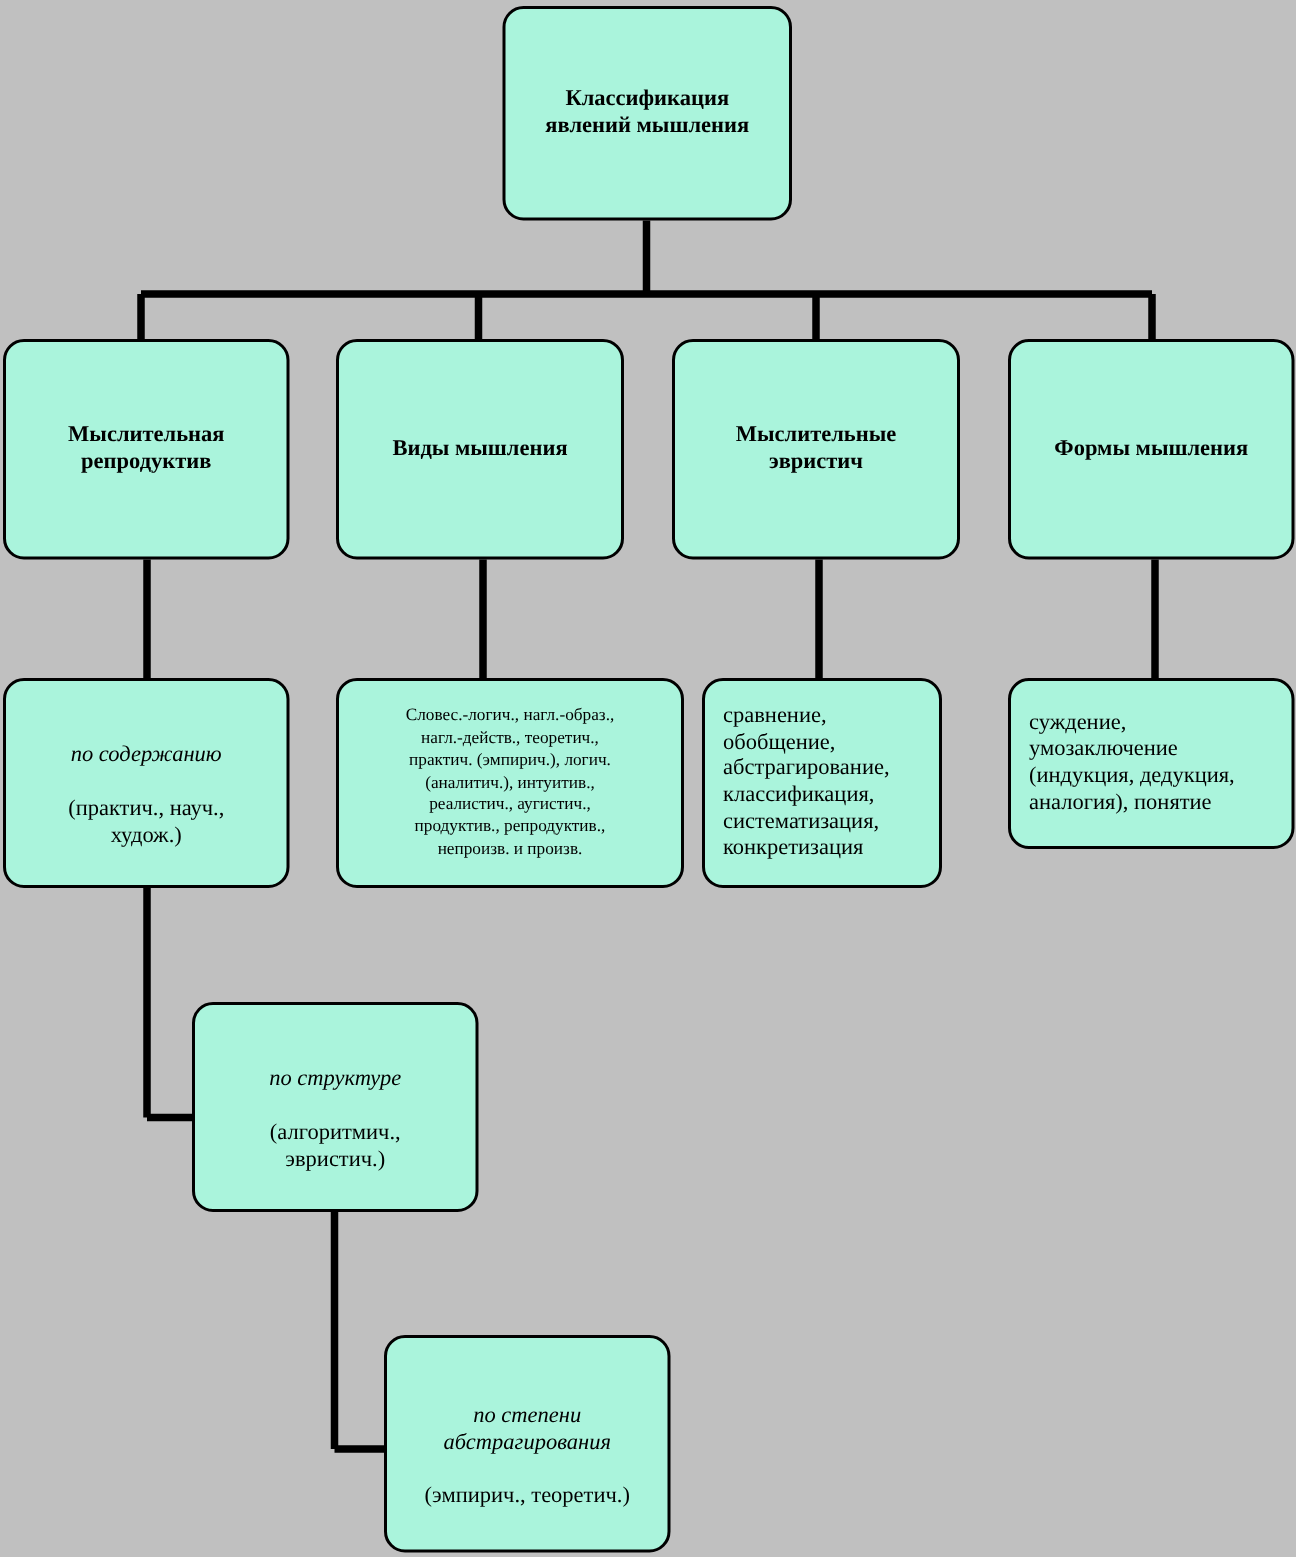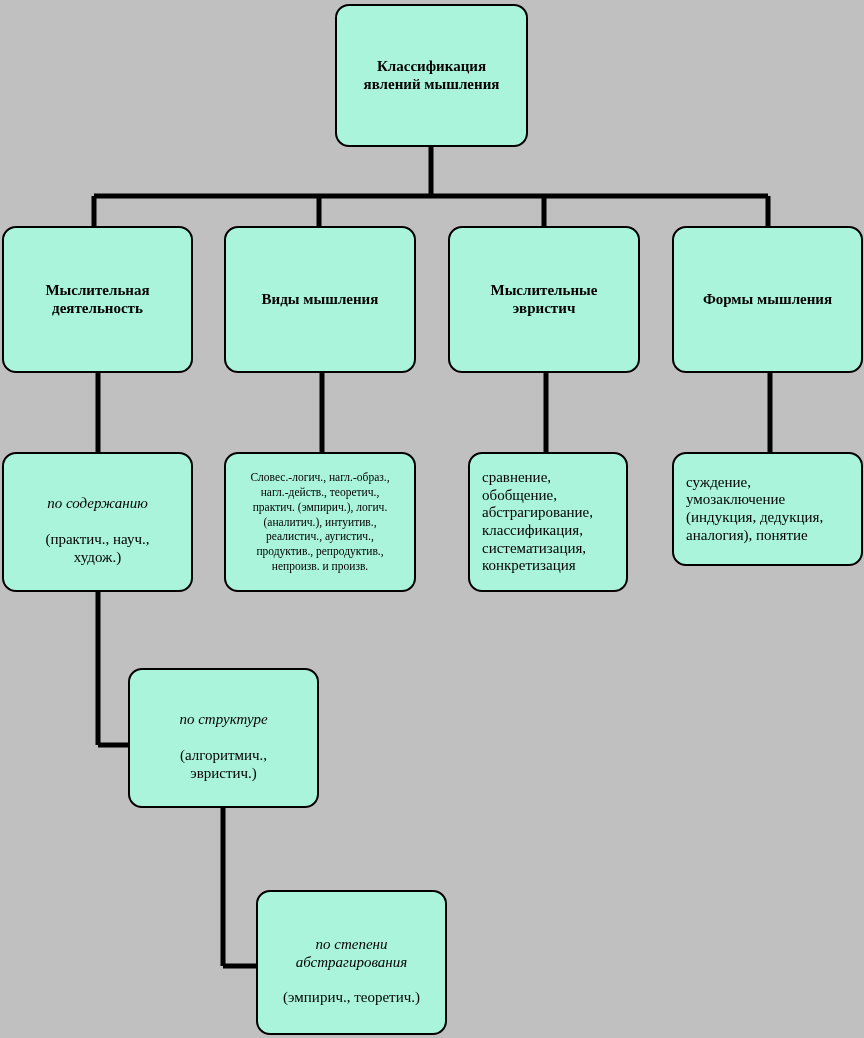--- a/index.html
+++ b/index.html
@@ -115,21 +115,21 @@
   </svg>
 
   <div class="node root-node" style="left:335px; top:4px; width:193px; height:143px;">
     <span class="txt">Классификация
 явлений мышления</span>
   </div>
 
   <div class="node mixed-node" style="left:2px; top:226px; width:191px; height:147px;">
     <span class="txt">
       <span class="head">Мыслительная
-деятельность</span>
+репродуктив</span>
     </span>
   </div>
 
   <div class="node lvl2-node" style="left:224px; top:226px; width:192px; height:147px;">
     <span class="txt">Виды мышления</span>
   </div>
 
   <div class="node lvl2-node" style="left:448px; top:226px; width:192px; height:147px;">
     <span class="txt">Мыслительные
 эвристич</span>
@@ -140,21 +140,21 @@
       <span class="head">по содержанию</span>
       <span class="body">(практич., науч.,
 худож.)</span>
     </span>
   </div>
 
   <div class="node lvl2-node" style="left:672px; top:226px; width:191px; height:147px;">
     <span class="txt">Формы мышления</span>
   </div>
 
-  <div class="node small-node" style="left:224px; top:452px; width:192px; height:140px;">
+  <div class="node small-node" style="left:224px; top:452px; width:232px; height:140px;">
     <span class="txt">Словес.-логич., нагл.-образ.,
 нагл.-действ., теоретич.,
 практич. (эмпирич.), логич.
 (аналитич.), интуитив.,
 реалистич., аугистич.,
 продуктив., репродуктив.,
 непроизв. и произв.</span>
   </div>
 
   <div class="node left-node" style="left:468px; top:452px; width:160px; height:140px;">

